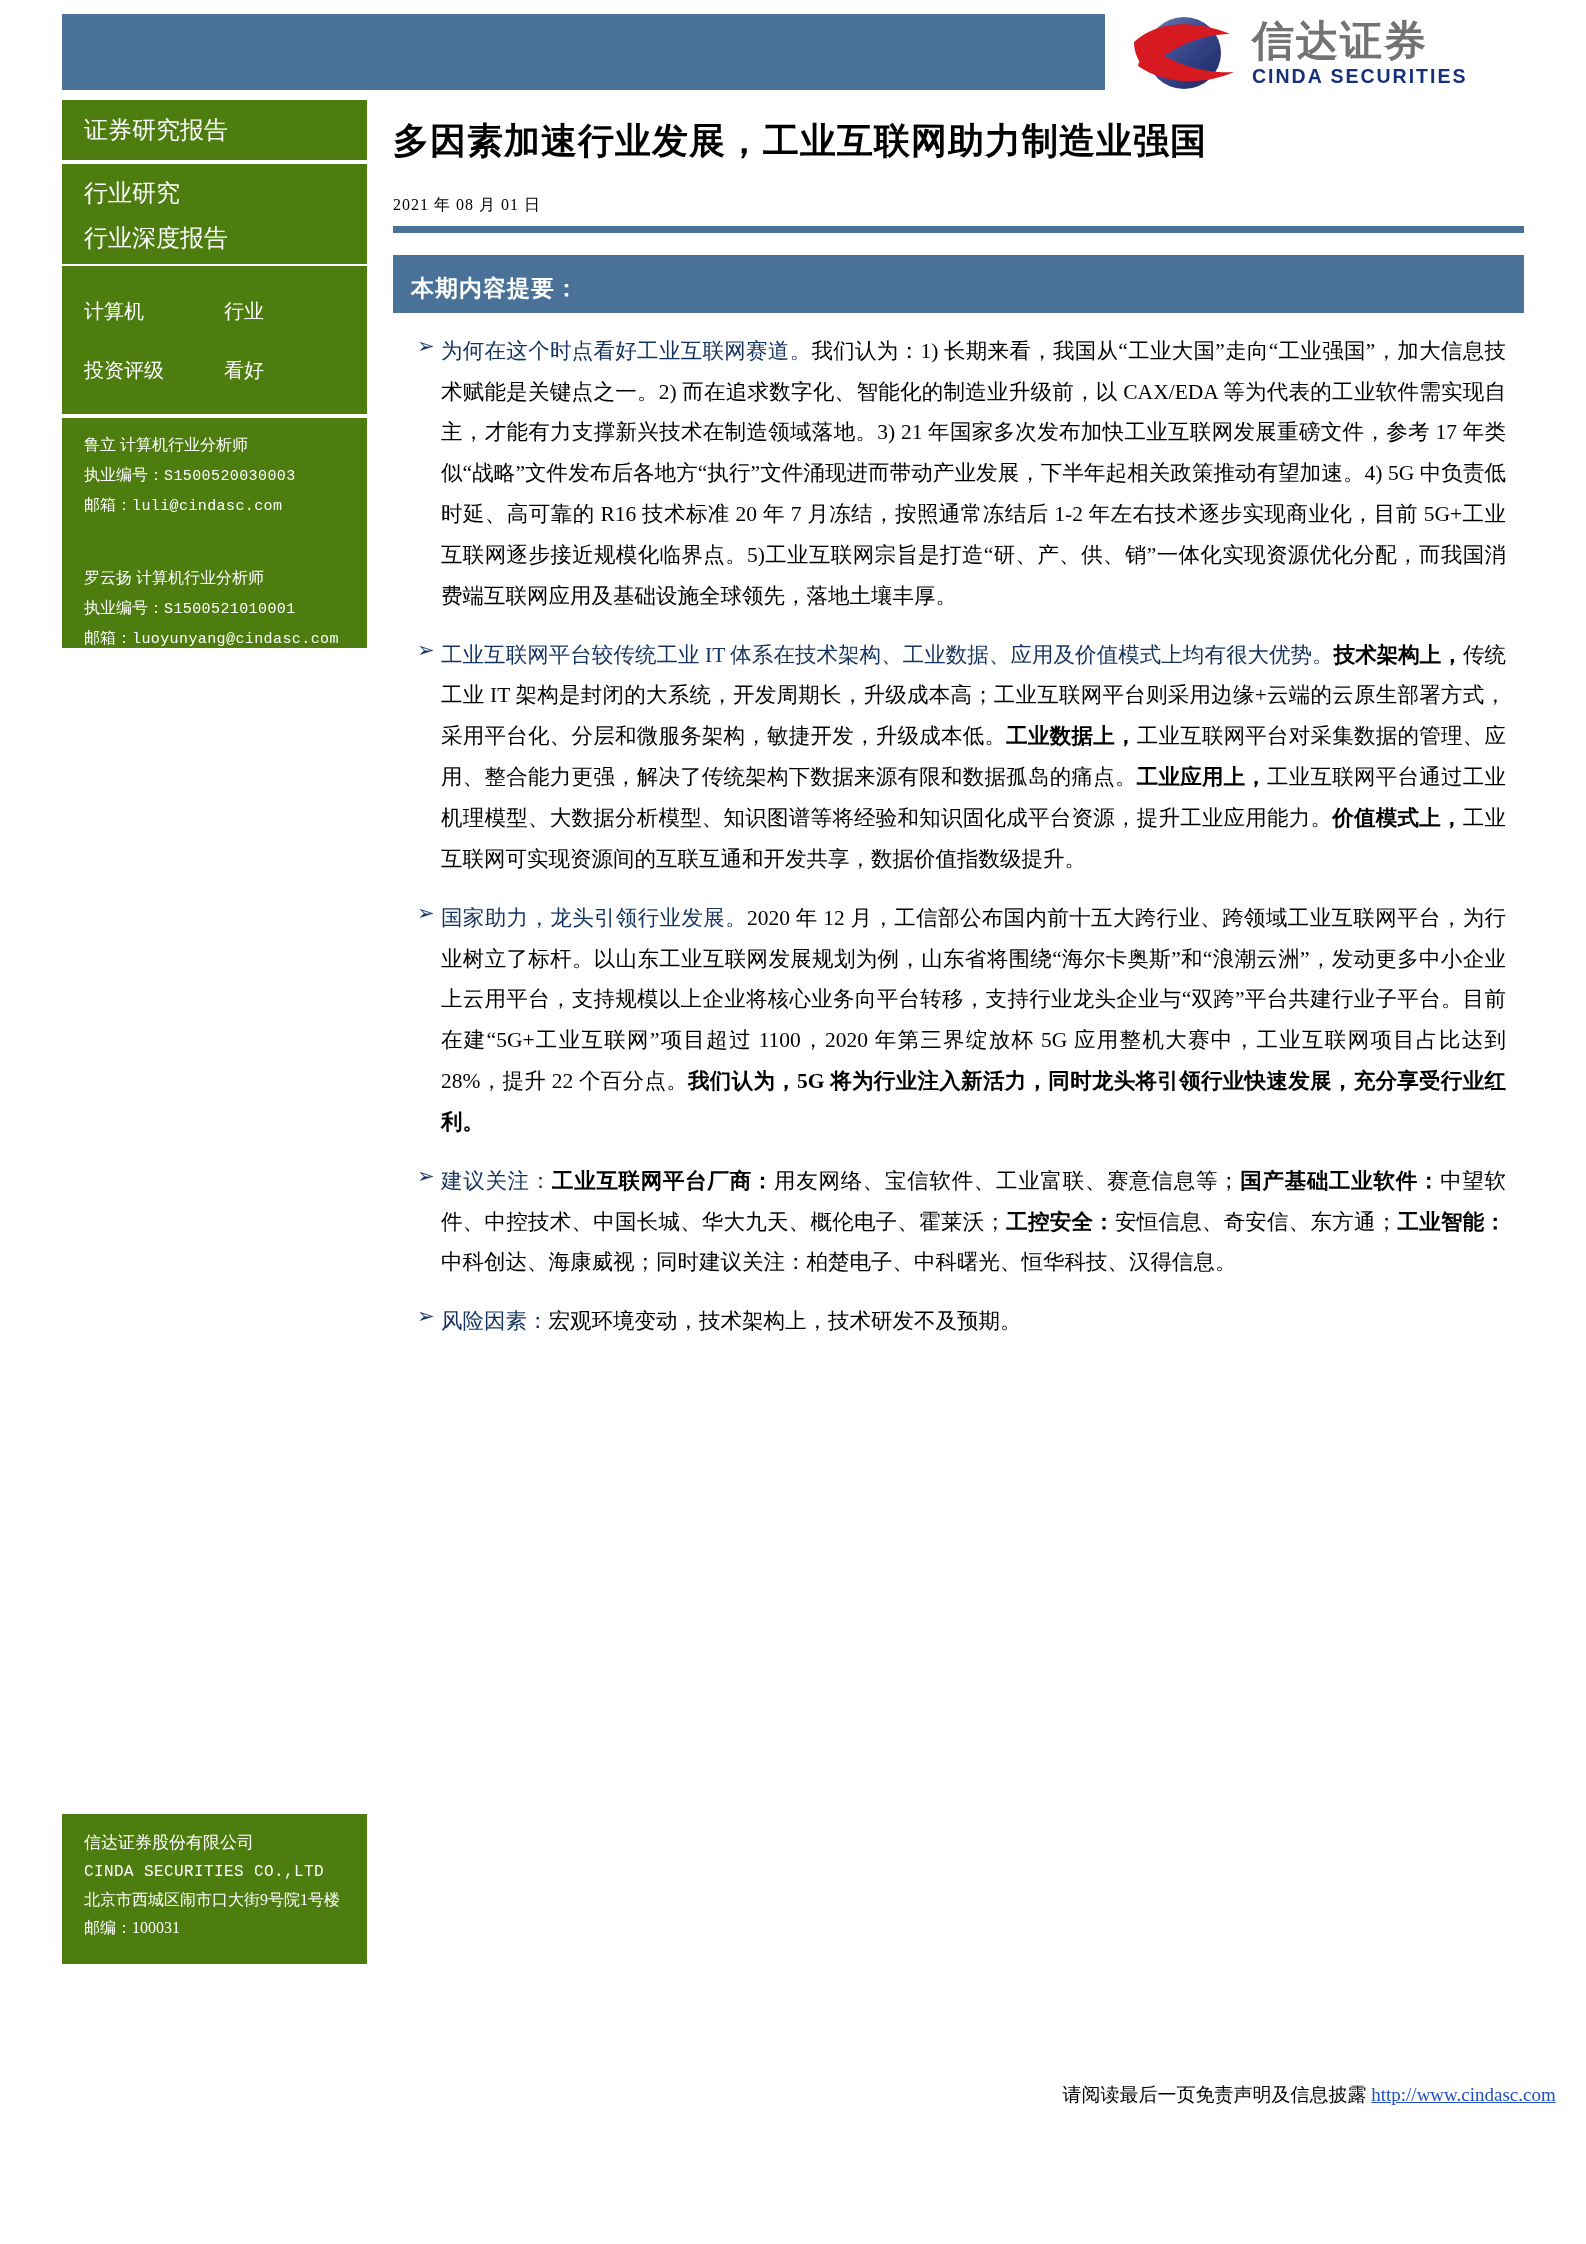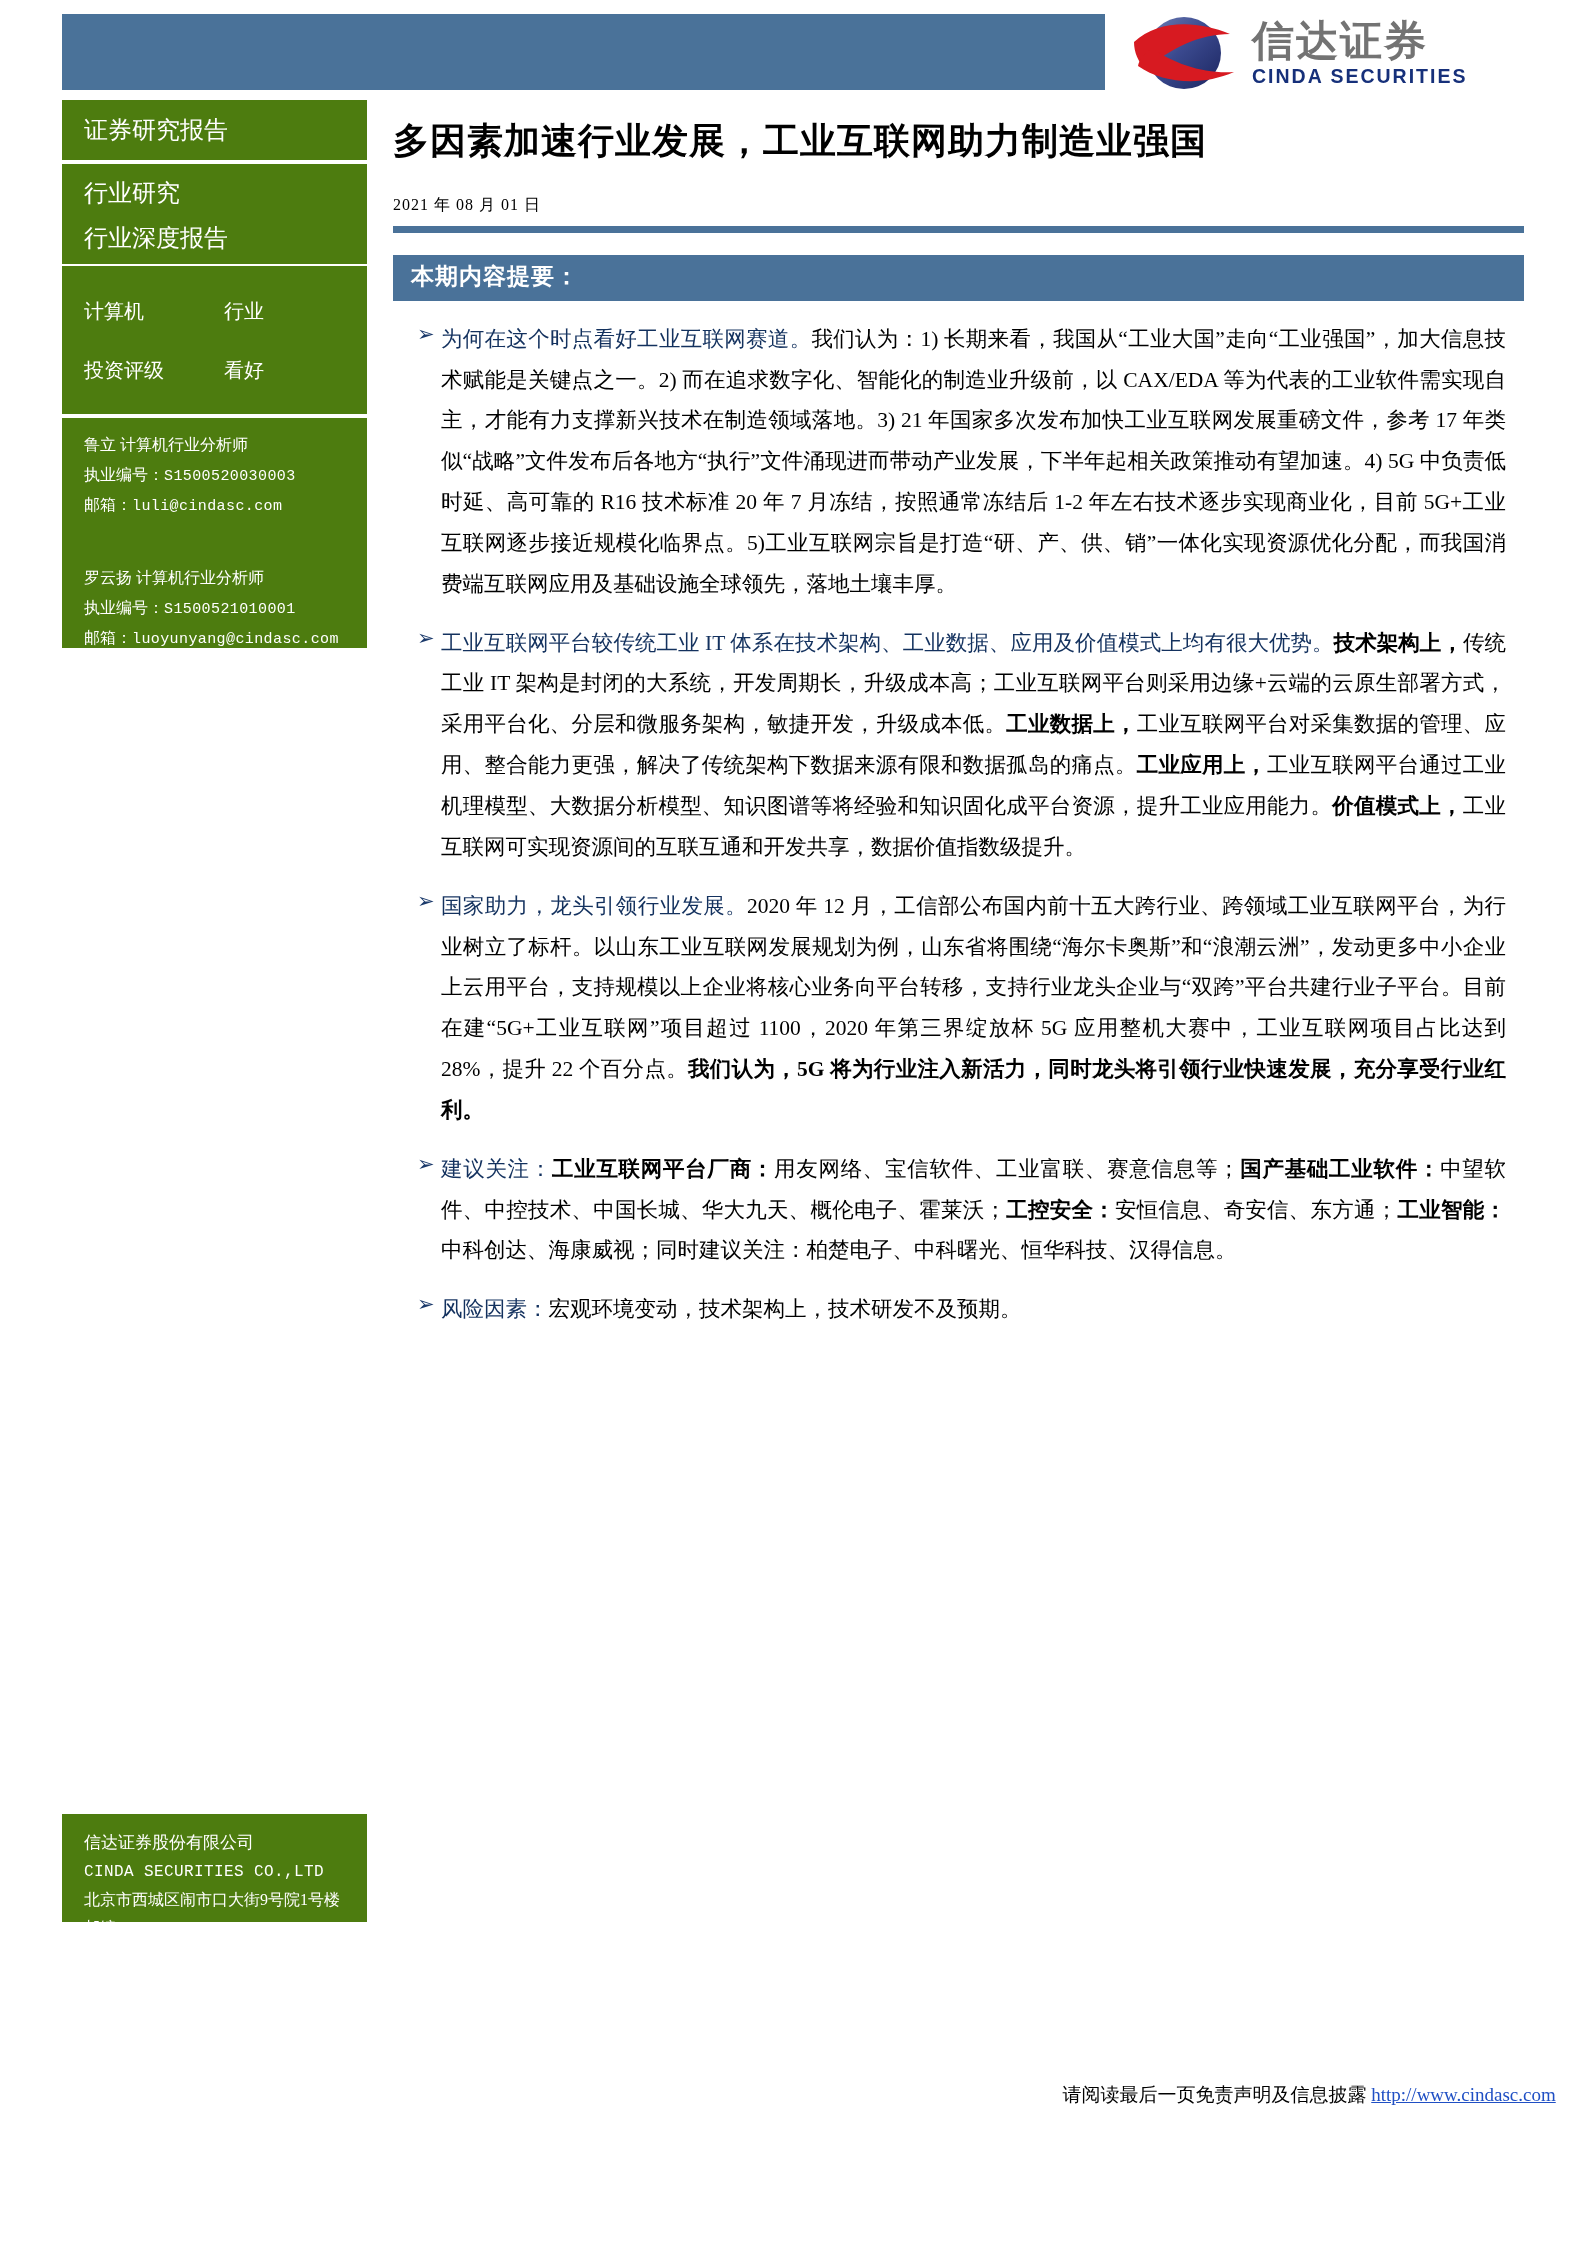--- a/index.html
+++ b/index.html
@@ -85,21 +85,21 @@
     font-size: 24px;
     padding-left: 22px;
     display: flex;
     align-items: center;
   }
   #side-report      { top: 100px;  height: 60px; }
   #side-industry    { top: 164px;  height: 58px; }
   #side-depth       { top: 214px;  height: 50px; }
   #side-meta        { top: 266px;  height: 148px; }
   #side-analysts    { top: 418px;  height: 230px; }
-  #side-company     { top: 1814px; height: 108px; }
+  #side-company     { top: 1814px; height: 150px; }
 
   .side-depth-inner {
     font-size: 24px;
     padding-left: 22px;
     padding-top: 8px;
   }
   .meta-row {
     display: flex;
     font-size: 20px;
     padding-left: 22px;
@@ -148,21 +148,21 @@
     background: #4a7299;
     margin-top: 10px;
     width: 1131px;
   }
   #summary-head {
     margin-top: 22px;
     background: #4a7299;
     color: #ffffff;
     font-weight: bold;
     font-size: 23px;
-    padding: 6px 0 9px 18px;
+    padding: 18px 0 9px 18px;
     letter-spacing: 1px;
     width: 1113px;
   }
 
   ul.bullets {
     list-style: none;
     margin: 0;
     padding: 0;
   }
   ul.bullets > li {

